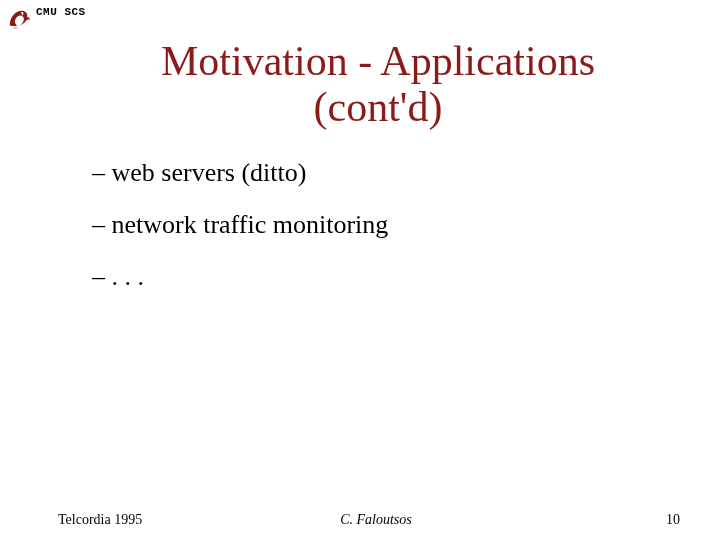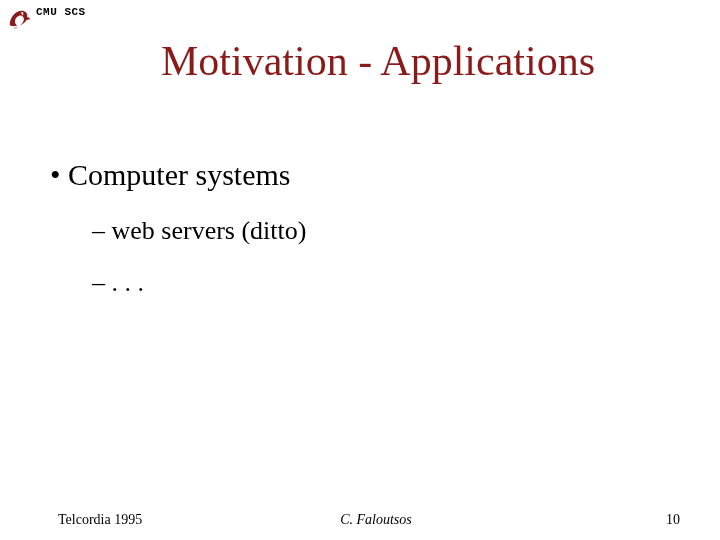--- a/index.html
+++ b/index.html
@@ -96,25 +96,26 @@
 
 <div class="header">
   <svg class="logo" viewBox="0 0 32 32">
     <path d="M5 24 C4 20 6 14 10 10 C13 7 17 5 22 6 C25 7 27 10 26 14 C28 13 30 15 29 17 C27 16 25 17 24 19 C22 21 20 23 17 24 C20 22 22 19 22 16 C22 13 19 11 16 12 C13 13 11 16 11 19 C11 21 12 23 14 24 C11 25 8 25 5 24 Z M18 8 C19 9 20 10 20 12 C21 11 22 9 21 8 C20 7 19 7 18 8 Z M8 26 C10 27 13 27 15 26 C13 28 10 28 8 26 Z" fill="#8b1a1a"></path>
   </svg>
   <span class="header-text">CMU SCS</span>
 </div>
 
 <div class="title">
   <span>Motivation - Applications</span><br>
+  <span>(cont'd)</span>
 </div>
 
 <div class="content">
-  <div class="bullet-l1"><span>Computer systems</span></div>
   <div class="bullet-l2"><span>web servers (ditto)</span></div>
+  <div class="bullet-l2"><span>network traffic monitoring</span></div>
   <div class="bullet-l2"><span>. . .</span></div>
 </div>
 
 <div class="footer">
   <span class="footer-left">Telcordia 1995</span>
   <span class="footer-center">C. Faloutsos</span>
   <span class="footer-right">10</span>
 </div>
 
 </body></html>

